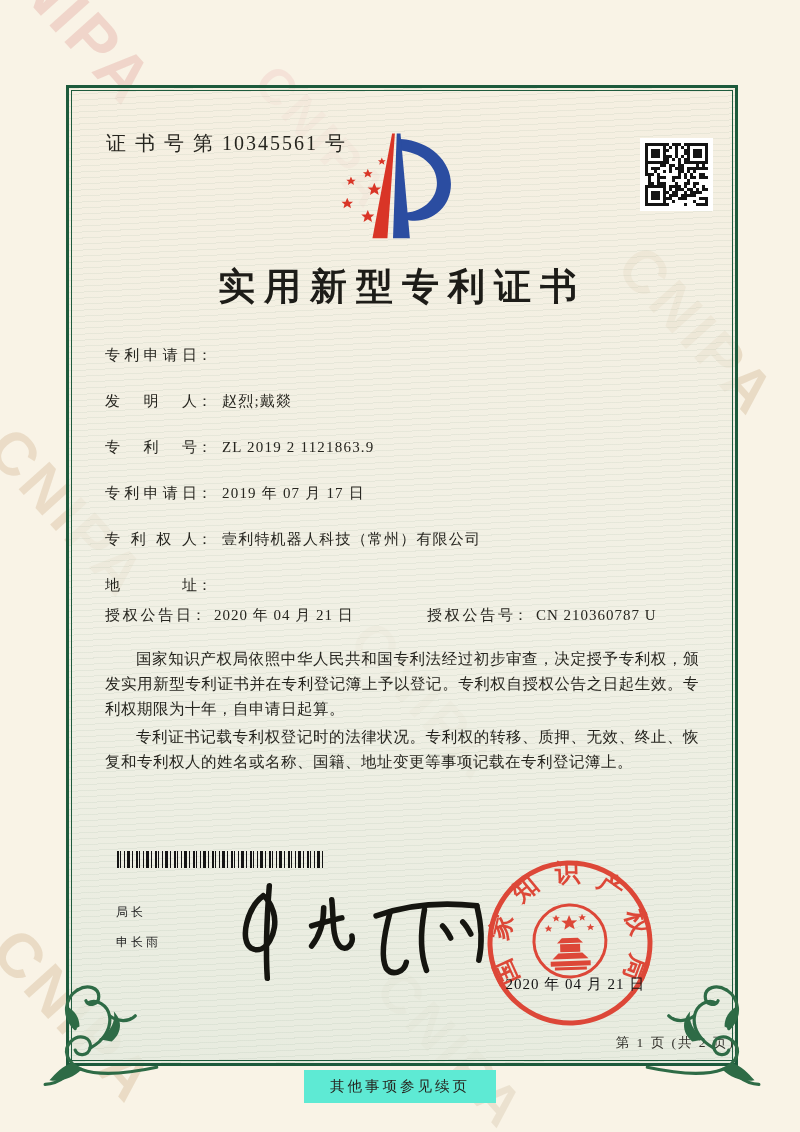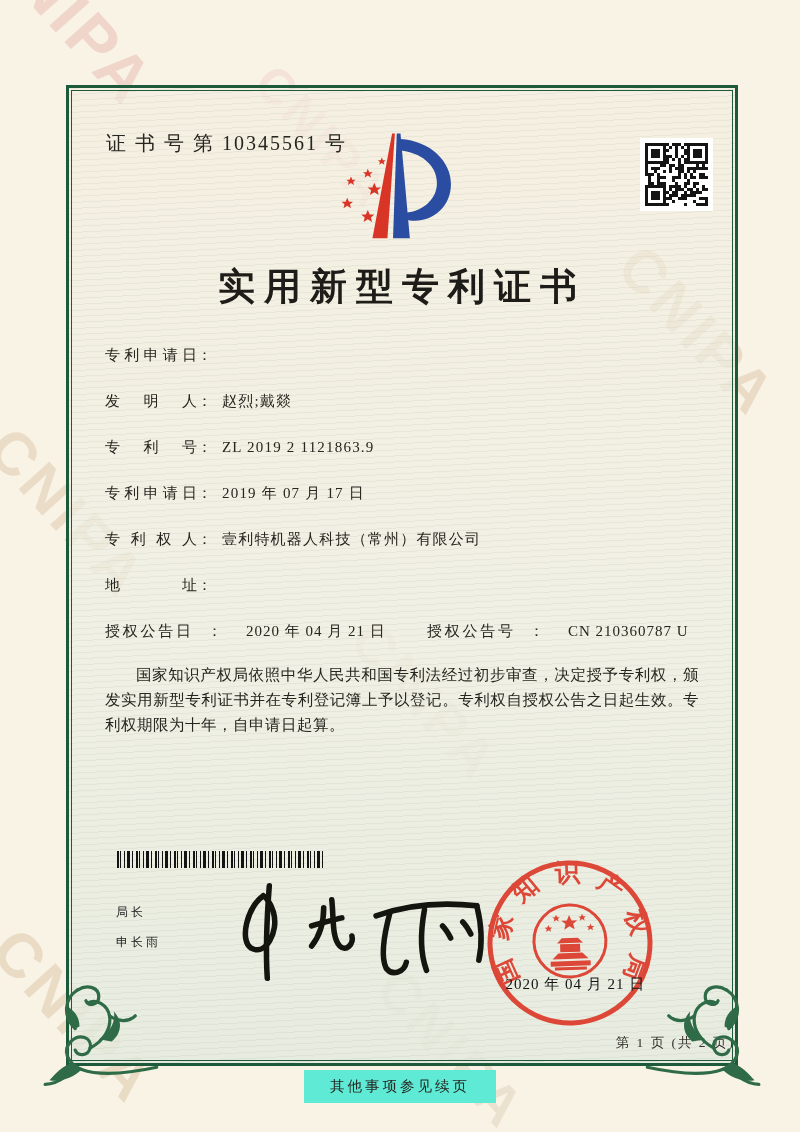--- a/index.html
+++ b/index.html
@@ -50,30 +50,30 @@
   .qr b.d{background:#141414;}
   .logo{position:absolute;left:50%;top:38px;transform:translateX(-52%);}
   .title{
     position:absolute;left:0;right:0;top:154px;text-align:center;
     font-size:37px;font-weight:bold;letter-spacing:9px;color:#1d1c18;white-space:nowrap;margin-top:20px;
   }
 
   
   .fields{position:absolute;left:36px;right:36px;top:256px;font-size:15px;}
   .frow{display:flex;line-height:22px;margin-bottom:24px;}
-  .frow.addr-row{margin-bottom:24px;}
+  .frow.addr-row{margin-bottom:8px;}
   .flabel{
     display:inline-block;width:92px;flex:0 0 92px;
     text-align:justify;text-align-last:justify;letter-spacing:0;
   }
   .fcolon{flex:0 0 auto;}
   .fvalue{margin-left:10px;letter-spacing:1.2px;}
   .fvalue.addr{max-width:432px;}
   .grant-row{display:flex;line-height:22px;margin-bottom:0;}
-  .gcell{display:flex;gap:16px;}
+  .gcell{display:flex;}
   .gcell.first{width:322px;flex:0 0 322px;}
   .glabel{display:inline-block;width:86px;flex:0 0 86px;text-align:justify;text-align-last:justify;}
   .gvalue{margin-left:8px;letter-spacing:1px;}
 
   
   .paras{margin-top:20px;}
   .paras p{
     margin:0 0 3px 0;text-indent:2em;text-align:justify;
     font-size:15.5px;line-height:25px;letter-spacing:.5px;
   }
@@ -671,20 +671,21 @@
       </div>
       <div class="gcell">
         <span class="glabel">授权公告号</span>
           <span class="fcolon">：</span>
         <span class="gvalue">CN 210360787 U</span>
       </div>
     </div>
 
     <div class="paras">
       <p>国家知识产权局依照中华人民共和国专利法经过初步审查，决定授予专利权，颁发实用新型专利证书并在专利登记簿上予以登记。专利权自授权公告之日起生效。专利权期限为十年，自申请日起算。</p>
+      <p>专利证书记载专利权登记时的法律状况。专利权的转移、质押、无效、终止、恢复和专利权人的姓名或名称、国籍、地址变更等事项记载在专利登记簿上。</p>
     </div>
   </div>
 
   <div class="barcode"></div>
 
   <div class="officer">
     <div>局长</div>
     <div>申长雨</div>
   </div>
 

